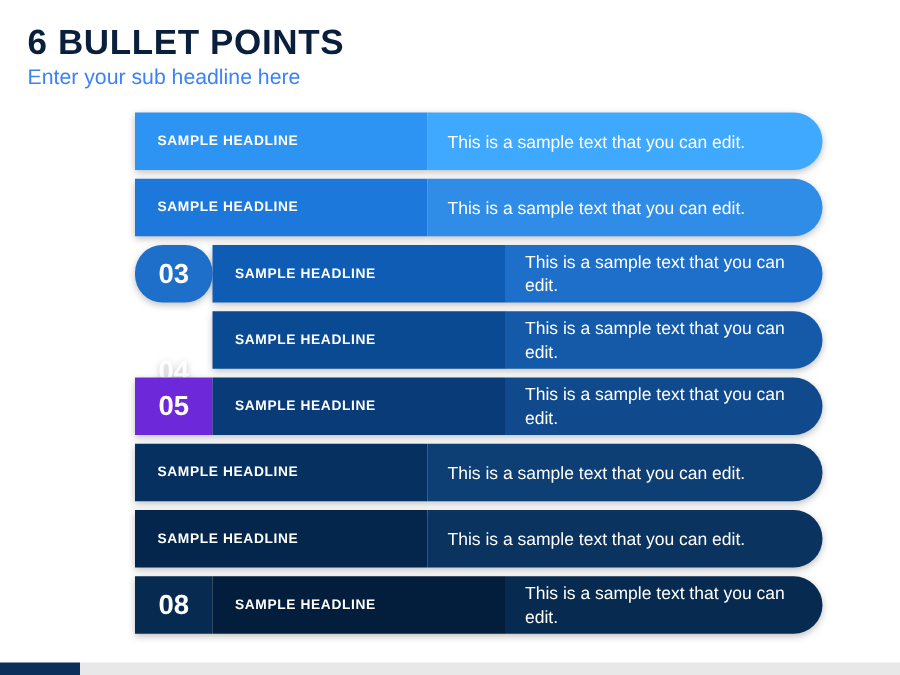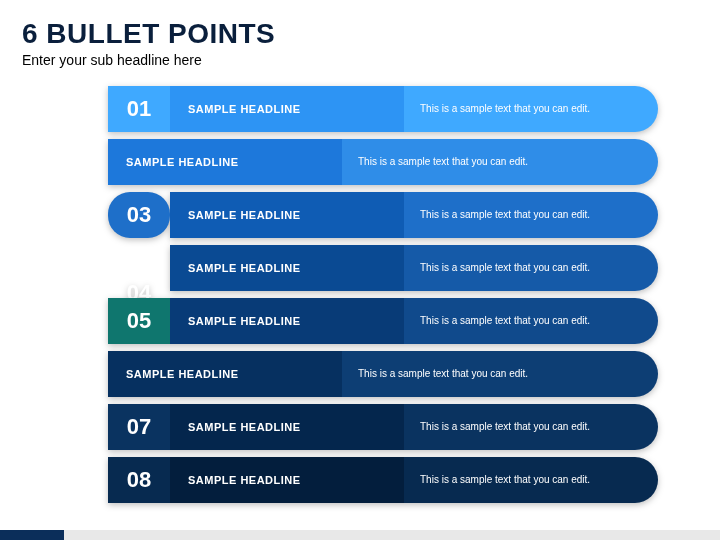--- a/index.html
+++ b/index.html
@@ -1,64 +1,62 @@
 <!DOCTYPE html>
 <html><head>
 <meta charset="utf-8">
 <style>
 *{margin:0;padding:0;box-sizing:border-box}
 body{width:720px;height:540px;background:#fff;font-family:Arial,Helvetica,sans-serif;position:relative;overflow:hidden}
 .title{font-size:28px;font-weight:900;color:#0a1f3c;padding:18px 0 2px 22px;letter-spacing:.5px}
-.sub{font-size:14px;color:#000000;padding:0 0 18px 22px}
+.sub{font-size:17px;color:#3b82f6;padding:0 0 18px 22px}
 .rows{display:flex;flex-direction:column;gap:7px;padding:0 62px 0 108px}
 .row{display:flex;height:46px;filter:drop-shadow(0 2px 3px rgba(0,0,0,.25))}
 .num{width:62px;display:flex;align-items:center;justify-content:center;font-size:22px;font-weight:900;color:#fff}
 .hd{width:234px;display:flex;align-items:center;padding-left:18px;font-size:11px;font-weight:700;letter-spacing:.5px;color:#fff}
-.desc{flex:1;display:flex;align-items:center;padding:0 30px 0 16px;font-size:10px;line-height:1.35;color:#fff;border-top-right-radius:23px;border-bottom-right-radius:23px}
+.desc{flex:1;display:flex;align-items:center;padding:0 30px 0 16px;font-size:14px;line-height:1.35;color:#fff;border-top-right-radius:23px;border-bottom-right-radius:23px}
 .footer{position:absolute;bottom:0;left:0;width:100%;height:10px;display:flex}
 .footer div:first-child{width:64px;background:#0b2e5a}
 .footer div:last-child{flex:1;background:#e8e8e8}
 </style>
 </head>
 <body>
 
 <div class="title">6 BULLET POINTS</div>
 <div class="sub">Enter your sub headline here</div>
 
 <div class="rows">
     <div class="row">
-      <div class="num" style="background: rgb(63, 169, 255);">01</div>
       <div class="hd" style="background: rgb(45, 148, 244);">SAMPLE HEADLINE</div>
       <div class="desc" style="background: rgb(63, 169, 255);">This is a sample text that you can edit.</div>
     </div>
     <div class="row">
       <div class="hd" style="background: rgb(29, 120, 219);">SAMPLE HEADLINE</div>
       <div class="desc" style="background: rgb(47, 141, 232);">This is a sample text that you can edit.</div>
     </div>
     <div class="row">
       <div class="num" style="background: rgb(30, 111, 201); border-radius: 22px;">03</div>
       <div class="hd" style="background: rgb(15, 92, 180);">SAMPLE HEADLINE</div>
       <div class="desc" style="background: rgb(30, 111, 201);">This is a sample text that you can edit.</div>
     </div>
     <div class="row">
       <div class="num" style="background: #000000; margin-top: 48px;">04</div>
       <div class="hd" style="background: rgb(10, 74, 147);">SAMPLE HEADLINE</div>
       <div class="desc" style="background: rgb(21, 90, 168);">This is a sample text that you can edit.</div>
     </div>
     <div class="row">
-      <div class="num" style="background: #0f766e;">05</div>
+      <div class="num" style="background: #6d28d9;">05</div>
       <div class="hd" style="background: rgb(8, 59, 119);">SAMPLE HEADLINE</div>
       <div class="desc" style="background: rgb(16, 74, 140);">This is a sample text that you can edit.</div>
     </div>
     <div class="row">
       <div class="hd" style="background: rgb(6, 48, 96);">SAMPLE HEADLINE</div>
       <div class="desc" style="background: rgb(13, 62, 116);">This is a sample text that you can edit.</div>
     </div>
     <div class="row">
-      <div class="num" style="background: rgb(10, 51, 96);">07</div>
       <div class="hd" style="background: rgb(4, 38, 77);">SAMPLE HEADLINE</div>
       <div class="desc" style="background: rgb(10, 51, 96);">This is a sample text that you can edit.</div>
     </div>
     <div class="row">
       <div class="num" style="background: rgb(7, 42, 80);">08</div>
       <div class="hd" style="background: rgb(3, 30, 61);">SAMPLE HEADLINE</div>
       <div class="desc" style="background: rgb(7, 42, 80);">This is a sample text that you can edit.</div>
     </div>
   </div>
 

